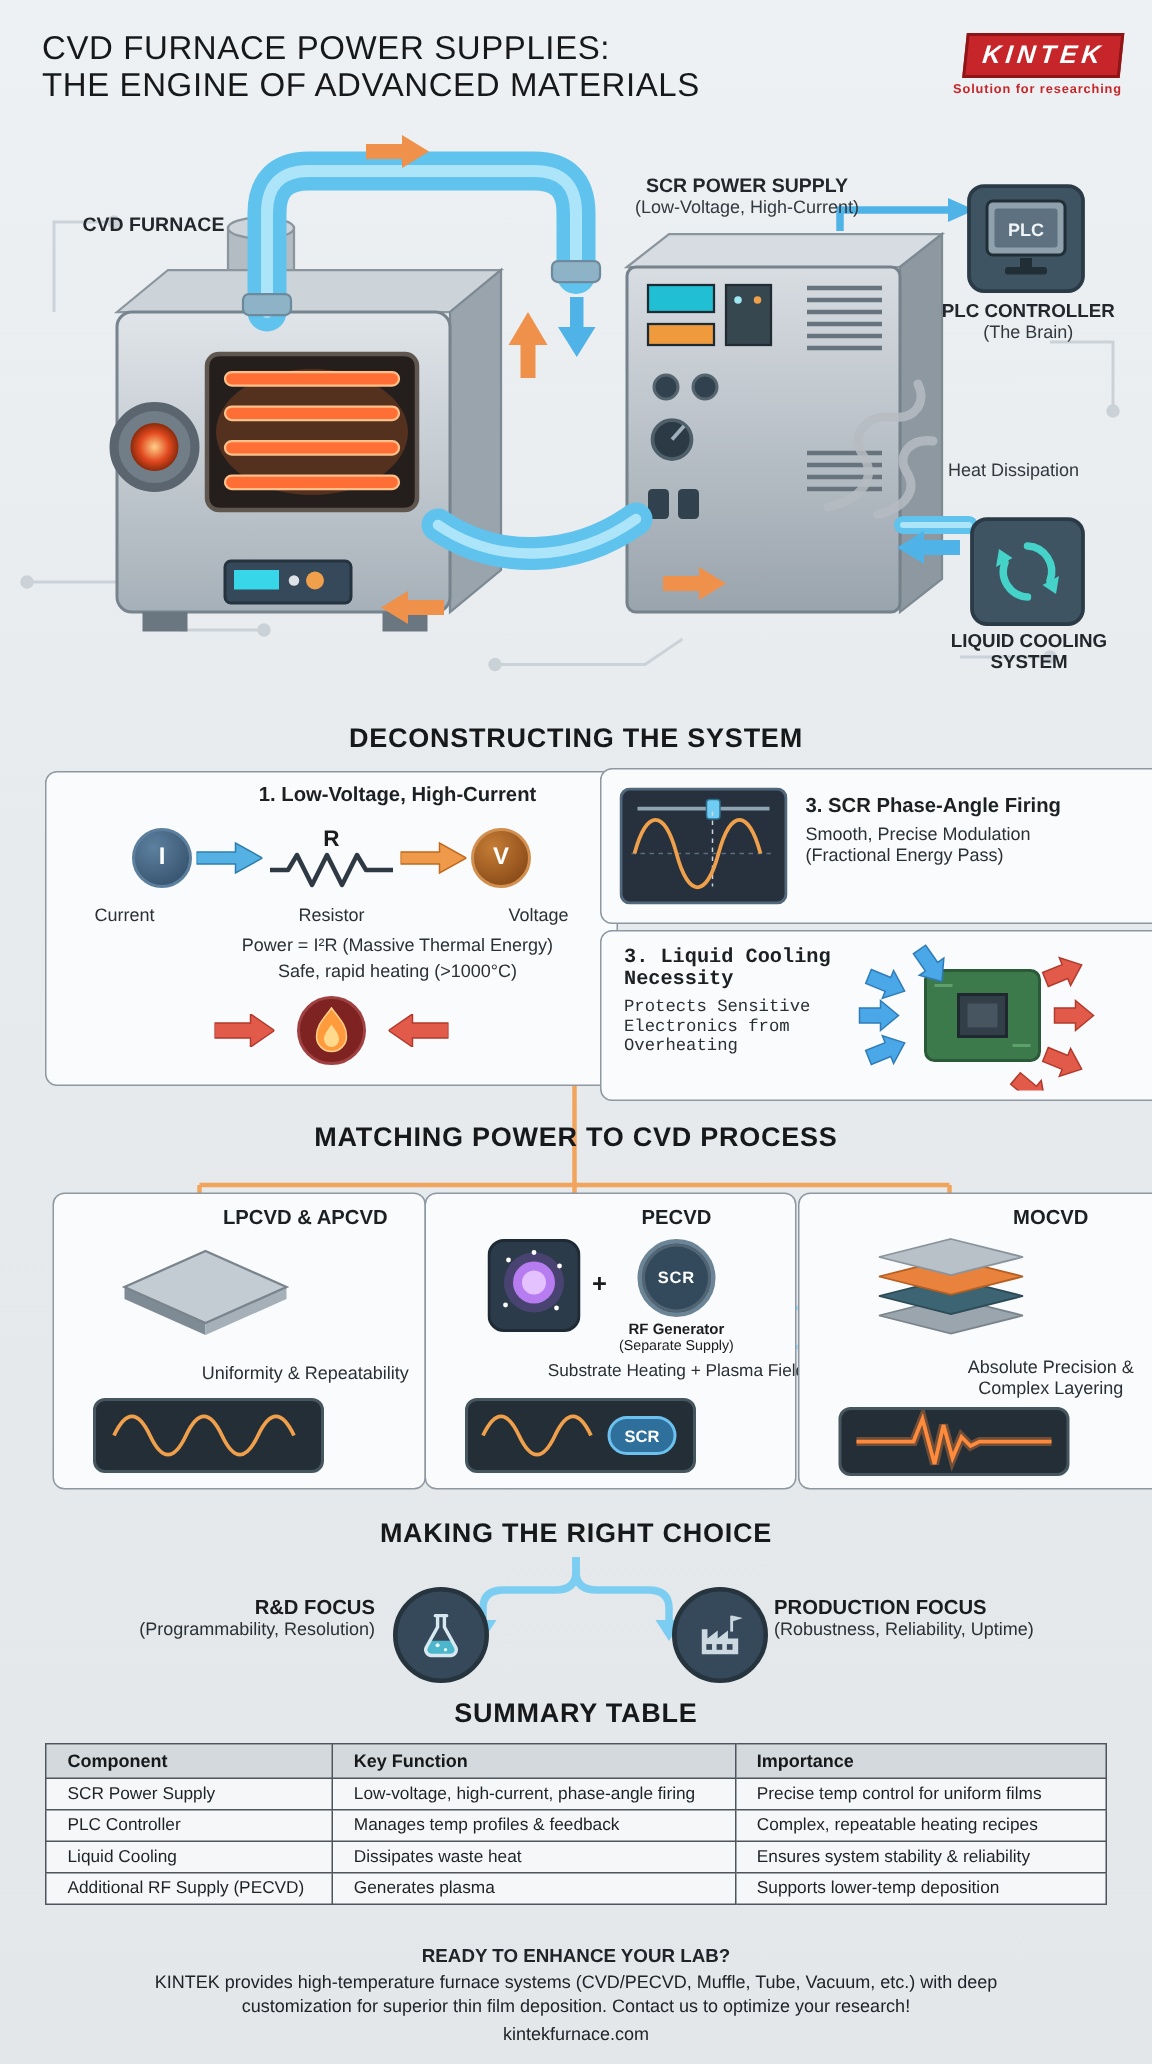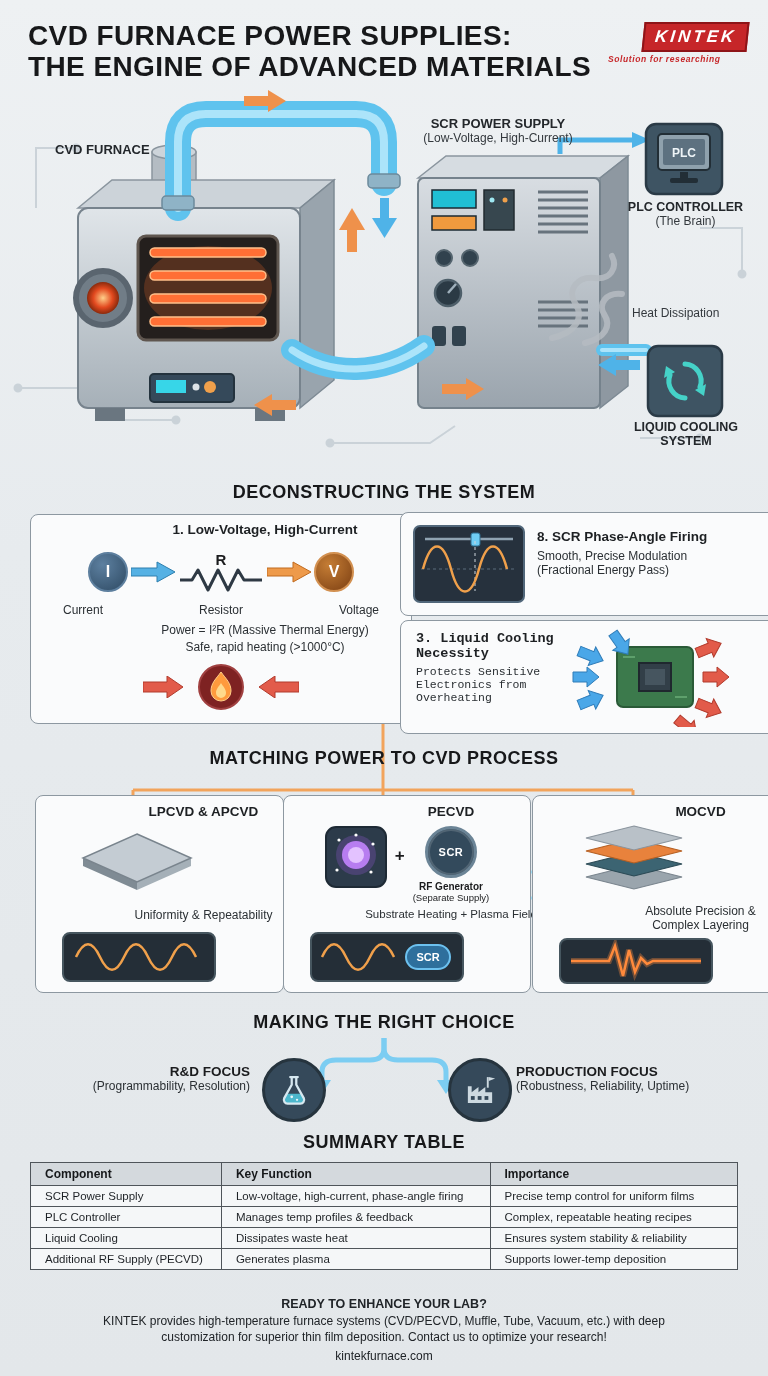--- a/index.html
+++ b/index.html
@@ -2,25 +2,25 @@
 <html><head>
 <meta charset="utf-8">
 <style>
   html,body{margin:0;padding:0;background:#dfe3e7;}
   .page{position:relative;width:768px;height:1376px;overflow:hidden;
     background:linear-gradient(180deg,#eef1f3 0%,#e7ebee 40%,#e3e7ea 100%);
     font-family:"Liberation Sans","DejaVu Sans",sans-serif;color:#1b1c1e;}
   .abs{position:absolute;}
   .ctr{text-align:center;}
   h1,h2,h3,p{margin:0;padding:0;}
-  .title-line{font-size:28px;font-weight:700;letter-spacing:.4px;color:#17181a;line-height:1.12;}
+  .title-line{font-size:22px;font-weight:400;letter-spacing:.4px;color:#17181a;line-height:1.12;}
   .logo-box{background:#c62629;color:#fff;font-weight:800;font-style:italic;
     font-size:17px;letter-spacing:3px;padding:3px 10px;border:2px solid #8e1418;
     transform:skewX(-6deg);display:inline-block;}
-  .logo-tag{color:#c62629;font-size:8.5px;font-weight:700;font-style:italic;letter-spacing:.6px;margin-top:2px;text-align:left;}
+  .logo-tag{color:#c62629;font-size:8.5px;font-weight:700;letter-spacing:.6px;margin-top:2px;text-align:right;}
   .dlabel{font-size:13px;font-weight:700;color:#23272b;}
   .dlabel-sub{font-size:12px;font-weight:400;color:#33383d;}
   .section-heading{width:768px;text-align:center;font-size:18px;font-weight:800;letter-spacing:.5px;color:#17181a;}
   .panel{position:absolute;background:#fafbfc;border:1.6px solid #8d98a1;border-radius:8px;z-index:2;padding-left:44px;}
   .ptitle{font-size:13.5px;font-weight:700;text-align:center;color:#1d2023;}
   .ptext{font-size:12px;color:#2b3034;}
   .wave-card{background:#242e37;border:2px solid #46565f;border-radius:8px;}
   .sym-circle{border-radius:50%;display:flex;align-items:center;justify-content:center;
     color:#fff;font-weight:800;font-size:16px;}
   .scr-badge{width:46px;height:46px;border-radius:50%;background:#334a5c;border:3px solid #6b8496;
@@ -260,21 +260,21 @@
   <div class="panel" style="left:400px;top:512px;width:338px;height:102px;">
     <svg class="abs" style="left:12px;top:12px;" width="112" height="78" viewBox="0 0 112 78">
       <rect x="1" y="1" width="110" height="76" rx="6" fill="#26313d" stroke="#51677a" stroke-width="2"></rect>
       <line x1="12" y1="14" x2="100" y2="14" stroke="#8fa3b2" stroke-width="2.5"></line>
       <rect x="58" y="8" width="9" height="13" rx="2" fill="#6fcdf4" stroke="#2e6c8e" stroke-width="1"></rect>
       <line x1="8" y1="44" x2="104" y2="44" stroke="#5b6d7c" stroke-width="1" stroke-dasharray="3,3"></line>
       <line x1="62" y1="16" x2="62" y2="66" stroke="#cdd6dd" stroke-width="1" stroke-dasharray="3,3"></line>
       <path d="M10,44 C18,14 30,14 38,44 C46,74 58,74 66,44 C74,14 86,14 94,44" fill="none" stroke="#f0a04b" stroke-width="2.5"></path>
     </svg>
     <div class="abs" style="left:136px;top:16px;width:195px;">
-      <div class="ptitle" style="text-align:left;">8. SCR Phase-Angle Firing</div>
+      <div class="ptitle" style="text-align:left;">3. SCR Phase-Angle Firing</div>
       <div class="ptext" style="margin-top:5px;">Smooth, Precise Modulation</div>
       <div class="ptext">(Fractional Energy Pass)</div>
     </div>
   </div>
 
   <div class="panel" style="left:400px;top:620px;width:338px;height:112px;">
     <div class="abs" style="left:15px;top:10px;width:150px;font-family:Liberation Mono, monospace;">
       <div class="ptitle" style="text-align:left;">3. Liquid Cooling</div>
       <div class="ptitle" style="text-align:left;">Necessity</div>
       <div class="ptext" style="margin-top:4px;font-size:11.5px;">Protects Sensitive</div>

